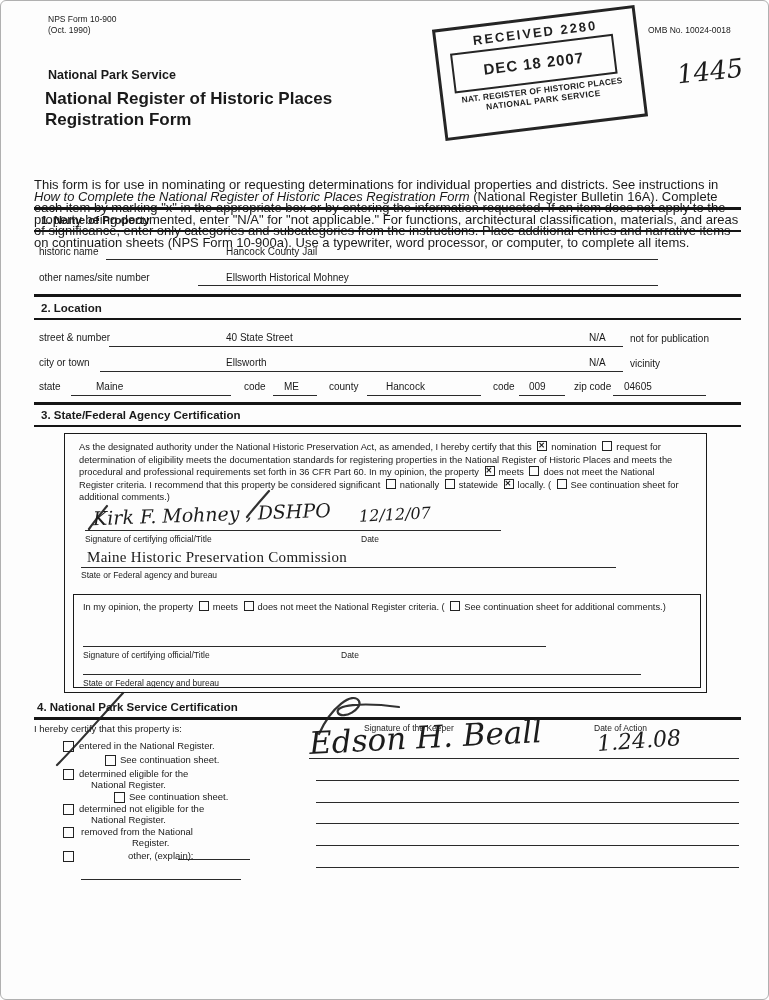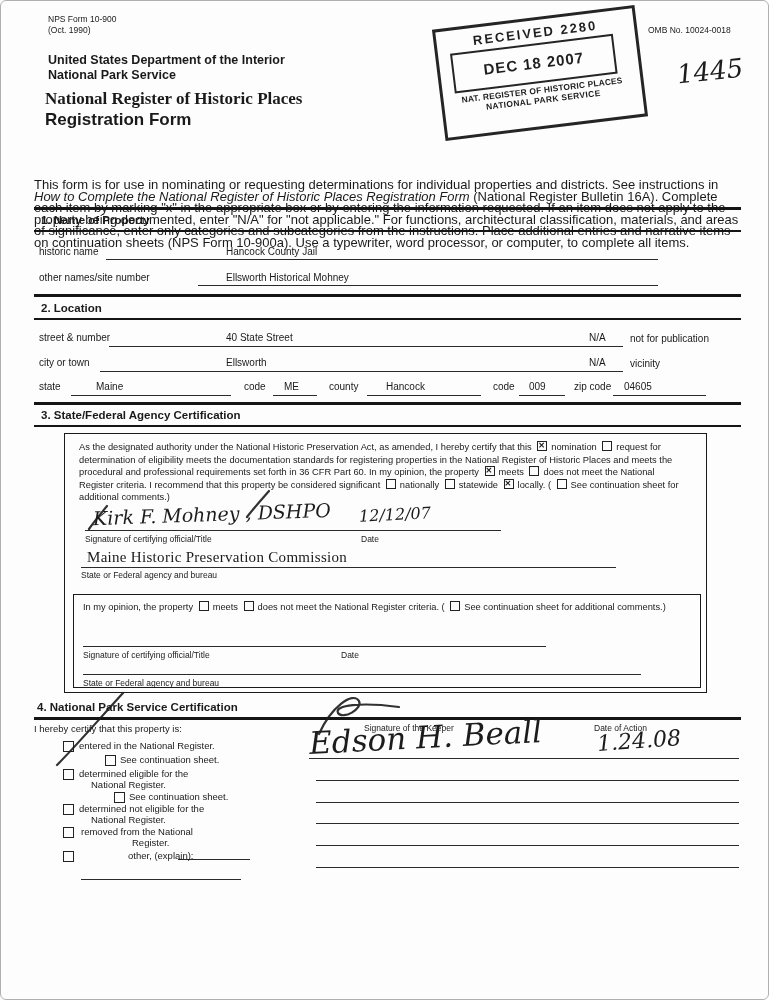--- a/index.html
+++ b/index.html
@@ -42,23 +42,22 @@
   <div class="abs tiny" style="left:647px;top:24px;">OMB No. 10024-0018</div>
 
   <div class="stamp">
     <div class="r1">RECEIVED 2280</div>
     <div class="datebox">DEC 18 2007</div>
     <div class="r3">NAT. REGISTER OF HISTORIC PLACES</div>
     <div class="r4">NATIONAL PARK SERVICE</div>
   </div>
   <div class="abs hw" style="left:676px;top:55px;font-size:26px;transform:rotate(-6deg);">1445</div>
 
-  <div class="abs b" style="left:47px;top:52px;font-size:12.5px;">United States Department of the Interior</div>
   <div class="abs b" style="left:47px;top:67px;font-size:12.5px;">National Park Service</div>
-  <div class="abs b" style="left:44px;top:88px;font-size:17px;font-family:Liberation Serif, serif;">National Register of Historic Places</div>
+  <div class="abs b" style="left:44px;top:88px;font-size:17px;">National Register of Historic Places</div>
   <div class="abs b" style="left:44px;top:109px;font-size:17px;">Registration Form</div>
 
   <div class="abs small" style="left:33px;top:146px;width:707px;">
     <span>This form is for use in nominating or requesting determinations for individual properties and districts.  See instructions in </span><span class="i">How to Complete the National Register of Historic Places Registration Form</span><span> (National Register Bulletin 16A).  Complete each item by marking "x" in the appropriate box or by entering the information requested.  If an  item does not apply to the property being documented, enter "N/A" for "not applicable."  For functions, architectural classification, materials, and areas of significance, enter only categories and subcategories from the instructions.  Place additional entries and narrative items on continuation sheets (NPS Form 10-900a).  Use a typewriter, word processor, or computer, to complete all items.</span>
   </div>
   <div class="rule" style="left:33px;top:206px;width:707px;height:3px;"></div>
 
   <div class="abs sect" style="left:40px;top:213px;">1.  Name of Property</div>
   <div class="rule" style="left:33px;top:229px;width:707px;height:2px;"></div>
   <div class="abs lbl" style="left:38px;top:245px;">historic name</div>

